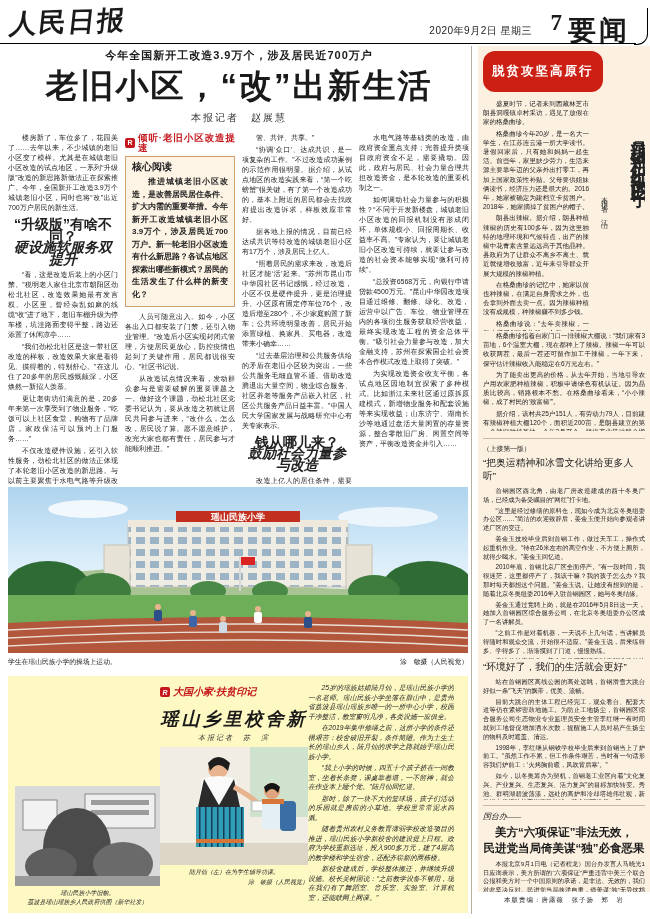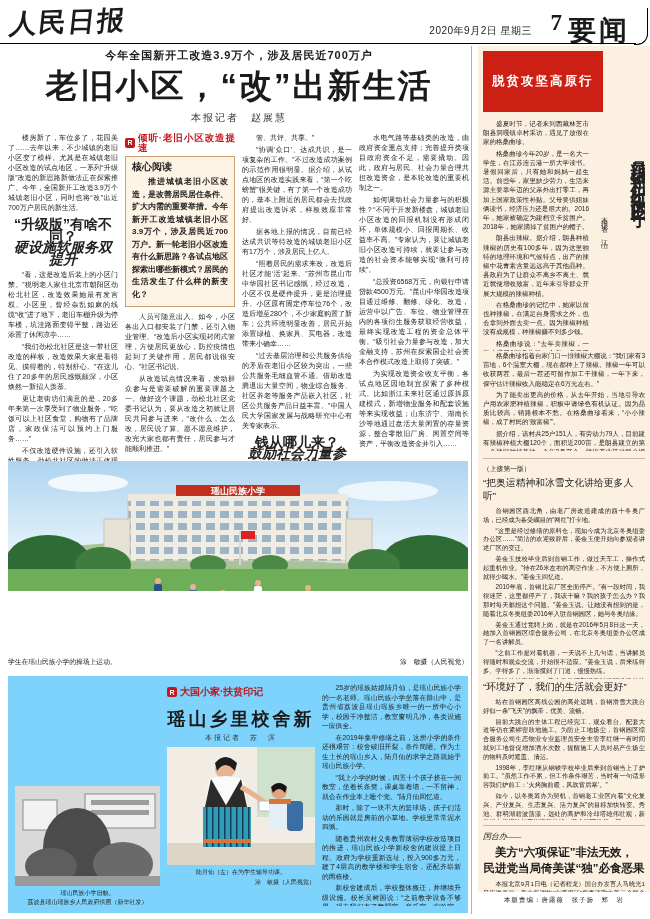--- a/index.html
+++ b/index.html
@@ -25,42 +25,42 @@
   p.para{margin:0 0 2px;text-indent:2em;}
   .subhead{text-align:center;font-weight:bold;font-size:14px;line-height:12px;margin:5px 0 4px;}
   .subhead .l2{font-family:"Liberation Serif",serif;font-style:italic;display:block;}
   .listen-label{color:#c4161c;font-weight:bold;font-size:9.5px;display:flex;align-items:center;gap:3px;margin-bottom:3px;}
   .r-icon{width:10px;height:10px;background:#c4161c;color:#fff;font-size:7px;font-weight:bold;
           display:inline-flex;align-items:center;justify-content:center;border-radius:2px;flex:0 0 auto;}
   .core-box{border:1px solid #cf9f70;background:#fdf4e6;padding:5px 6px;margin:2px 0 5px;}
   .core-title{font-size:10px;font-weight:bold;margin:0 0 4px;}
   .core-text{font-size:8px;line-height:12.5px;font-weight:bold;text-indent:2em;text-align:justify;margin:0;}
   
-  .photo-main{position:absolute;left:8px;top:461px;width:460px;height:130px;overflow:hidden;text-align:center;}
+  .photo-main{position:absolute;left:8px;top:487px;width:460px;height:166px;overflow:hidden;text-align:center;}
   .cap-row{position:absolute;left:8px;top:657px;width:460px;display:flex;justify-content:space-between;
            font-size:6.8px;font-family:"Liberation Serif",serif;color:#222;}
   
-  .bottom-panel{position:absolute;left:8px;top:676px;width:460px;height:237px;background:#7dd3fc;
-                display:flex;gap:7px;padding:7px;box-sizing:border-box;}
+  .bottom-panel{position:absolute;left:8px;top:676px;width:460px;height:237px;background:#fef9c3;
+                display:flex;gap:0;padding:7px;box-sizing:border-box;font-style:italic;}
   .bp-colA{width:145px;display:flex;flex-direction:column;justify-content:flex-end;}
   .bp-colB{width:148px;display:flex;flex-direction:column;}
   .bp-colC{width:146px;font-size:6.8px;line-height:9.5px;text-align:justify;overflow:hidden;color:#222;}
   .bw-photo{width:145px;height:100px;}
   .bp-cap{font-size:6px;font-family:"Liberation Serif",serif;text-align:center;line-height:8.5px;margin-top:3px;color:#222;}
   .family-label{color:#c4161c;font-weight:bold;font-size:10px;display:flex;align-items:center;gap:3px;margin:2px 0 4px;}
   .family-title{font-size:18px;font-weight:900;letter-spacing:3px;text-align:center;margin:4px 0 2px;}
   .family-byline{font-size:7px;text-align:center;letter-spacing:2px;color:#333;margin-bottom:4px;}
   .teacher-photo{width:148px;height:118px;}
   .cap-line2{font-size:6px;font-family:"Liberation Serif",serif;text-align:right;margin-top:1px;color:#222;}
   
   .right-col{position:absolute;left:471px;top:46px;width:179px;height:868px;
              border-left:1px solid #b8b0a2;padding-left:6px;box-sizing:border-box;}
   .right-panel{background:#fcf0e1;height:846px;padding:5px;box-sizing:border-box;overflow:hidden;}
   .red-box{background:#cc2014;color:#fff;font-weight:bold;font-size:12.5px;letter-spacing:2px;
-           padding:22px 9px;display:inline-block;}
+           padding:12px 9px;display:inline-block;border-radius:12px;}
   .pepper{position:relative;margin-top:7px;height:334px;overflow:hidden;font-size:6.5px;line-height:9.2px;text-align:justify;color:#222;}
   .pepper-narrow{width:106px;height:232px;overflow:hidden;}
   .pepper-wide{width:100%;height:100px;overflow:hidden;}
   .pepper-title{position:absolute;top:26px;right:0;writing-mode:vertical-rl;font-size:19px;font-weight:900;
                 letter-spacing:5px;height:296px;}
   .pepper-byline{position:absolute;top:92px;right:36px;writing-mode:vertical-rl;font-size:7px;letter-spacing:3px;color:#333;}
   .rdiv{border-top:1px solid #c9b8a3;margin:5px 0;}
   .cont-note{font-size:6.8px;color:#222;margin:1px 0 3px;}
   .cont-title{font-size:9.8px;font-weight:normal;margin:2px 0 4px;}
   .cont-body{font-size:6.3px;line-height:8.8px;text-align:justify;overflow:hidden;color:#222;}

